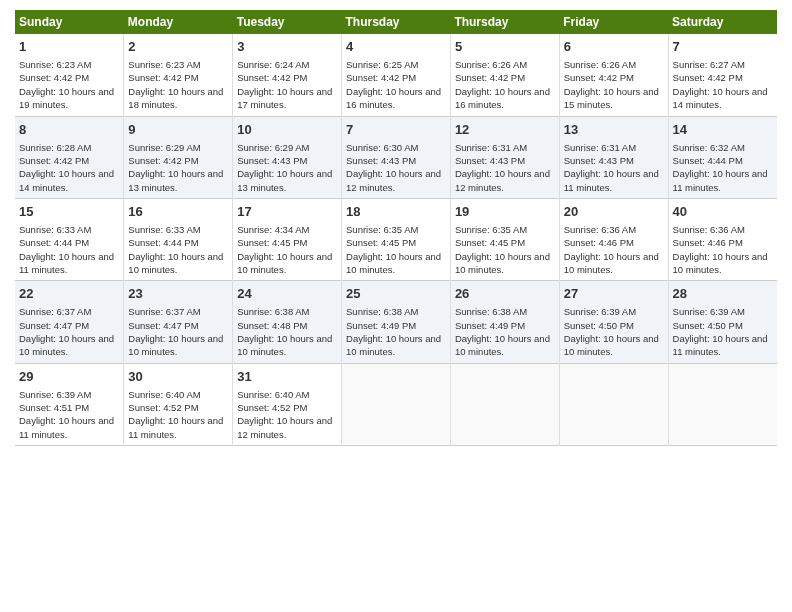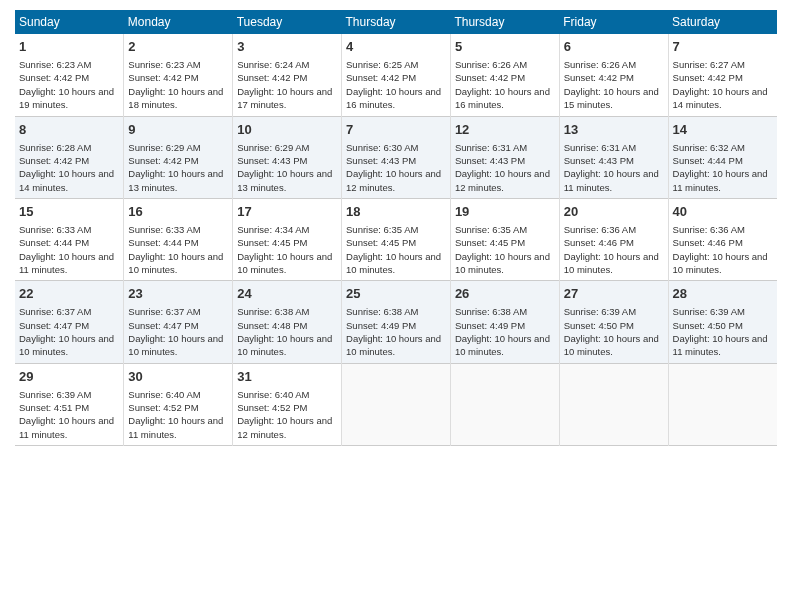--- a/index.html
+++ b/index.html
@@ -48,26 +48,26 @@
     .location-subtitle {
       font-size: 14px;
       color: #555;
     }
     table {
       width: 100%;
       border-collapse: collapse;
       font-size: 10px;
     }
     thead tr th {
-      background-color: #0369a1;
+      background-color: #4d7c0f;
       color: white;
       padding: 5px 4px;
       text-align: left;
       font-size: 12px;
-      font-weight: normal;
+      font-weight: bold;
     }
     tbody tr {
       border-bottom: 1px solid #ccc;
     }
     tbody tr:nth-child(odd) {
       background-color: #fff;
     }
     tbody tr:nth-child(even) {
       background-color: #f0f4f8;
     }

